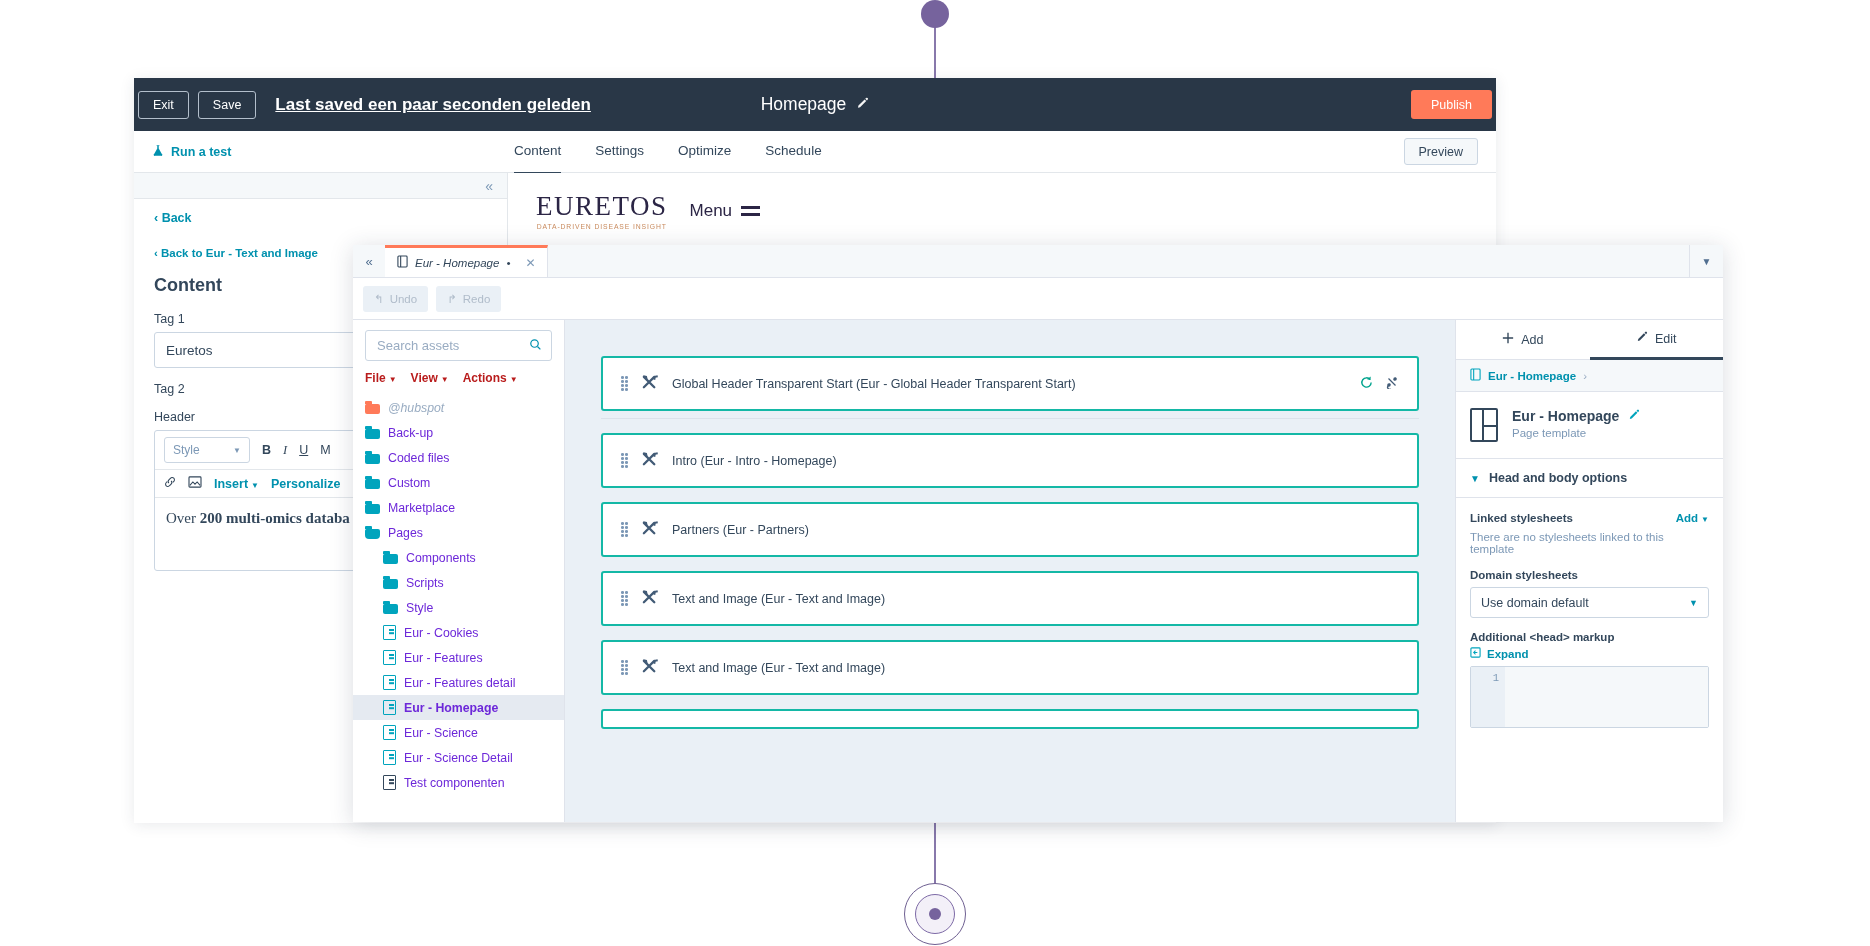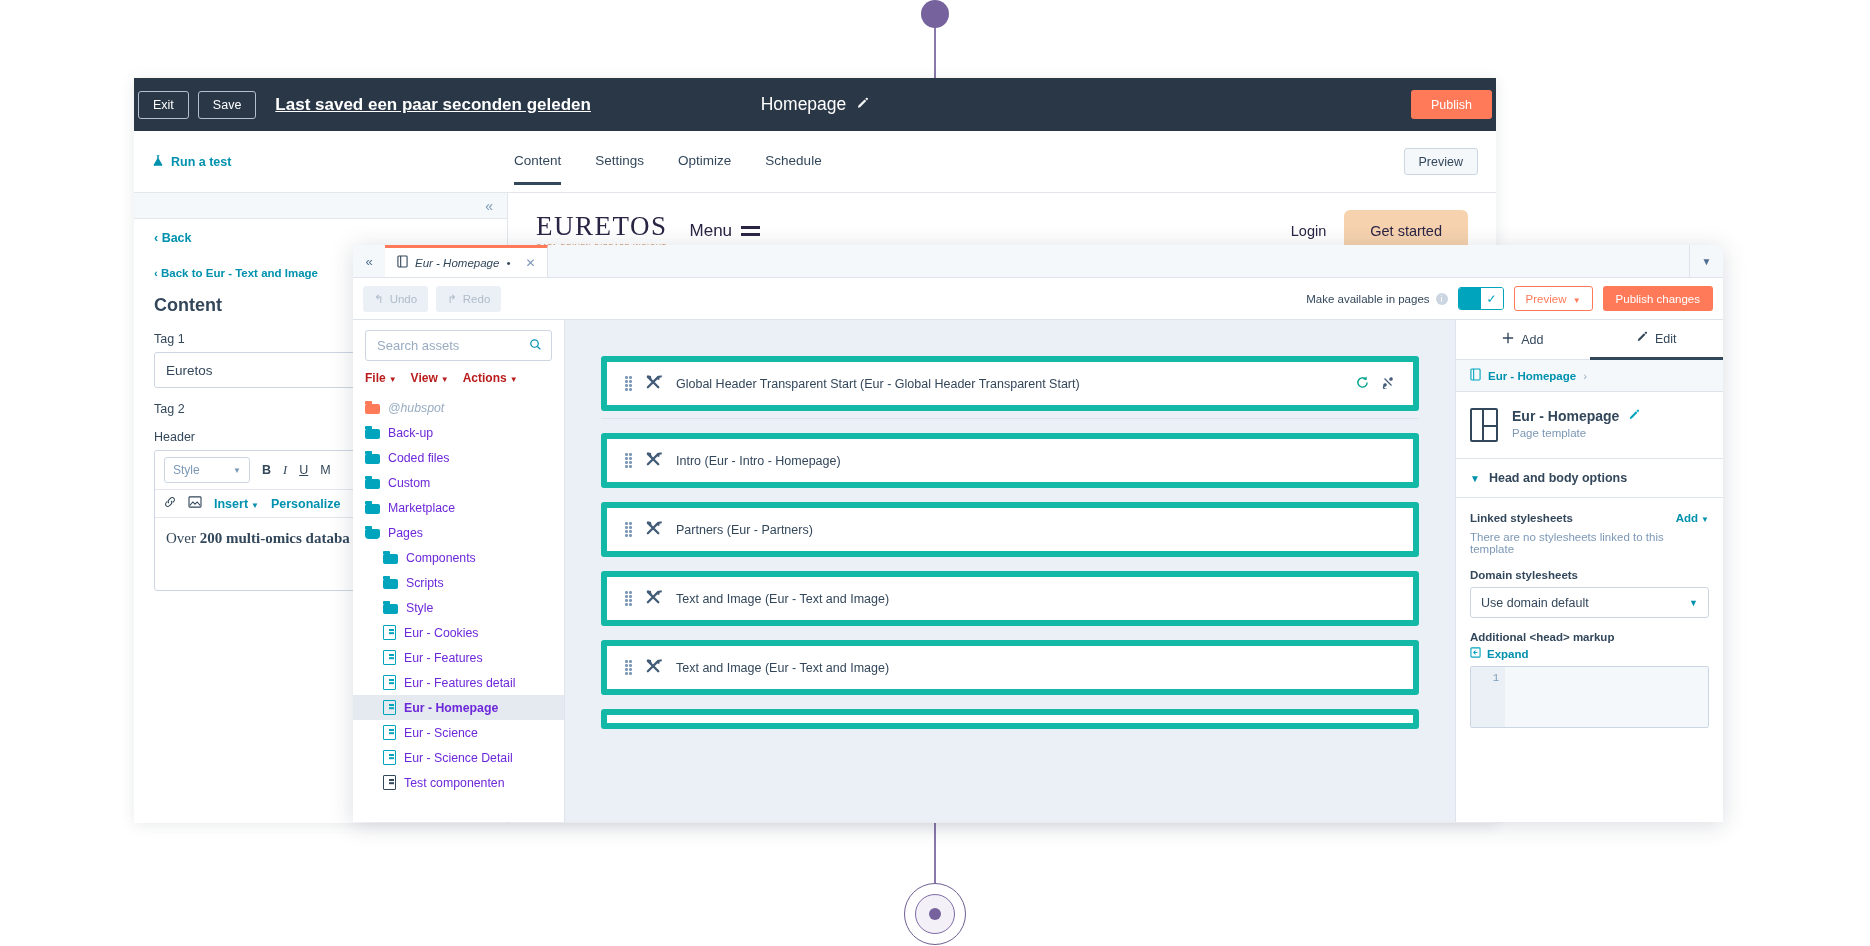--- a/index.html
+++ b/index.html
@@ -56,21 +56,21 @@
     text-align: center; color: #fff; font-size: 17.5px; display: flex;
     align-items: center; justify-content: center; gap: 10px; pointer-events: none;
   }
   .topbar-title .pencil { font-size: 13px; opacity: .95; }
   .btn-publish {
     margin-left: auto; background: #ff7a59; color: #fff; border: none;
     border-radius: 3px; height: 29px; padding: 0 20px; font-size: 12.5px;
     cursor: pointer;
   }
   .navbar {
-    height: 62px; background: #fff; border-bottom: 1px solid #e3e7eb;
+    height: 42px; background: #fff; border-bottom: 1px solid #e3e7eb;
     display: flex; align-items: center; padding: 0 18px; position: relative;
   }
   .runtest { color: #0091ae; font-size: 12.5px; font-weight: 600; display: flex; align-items: center; gap: 7px; cursor: pointer;}
   .navtabs { position: absolute; left: 380px; display: flex; gap: 34px; height: 46px; align-items: center;}
   .navtab {
     font-size: 13.5px; color: #33475b; height: 46px; display: flex; align-items: center;
     cursor: pointer; border-bottom: 3px solid transparent;
   }
   .navtab.active { border-bottom-color: #33475b; }
   .btn-preview-out {
@@ -254,21 +254,21 @@
   .ic-file:after {
     content: ""; position: absolute; left: 4.5px; top: 3px; width: 5px; height: 1.6px;
     background: #00a4bd; box-shadow: 0 3.2px 0 #00a4bd;
   }
   .ic-file.dark { border-color: #33475b; }
   .ic-file.dark:after { background: #33475b; box-shadow: 0 3.2px 0 #33475b; }
 
   
   .dm-canvas { flex: 1; background: #eaf0f6; padding: 36px 36px 0; overflow: hidden; }
   .mod-row {
-    background: #fff; border: 6px solid #14b8a6; border-radius: 3px; height: 55px;
+    background: #fff; border: 2px solid #14b8a6; border-radius: 3px; height: 55px;
     display: flex; align-items: center; padding: 0 18px; margin-bottom: 14px;
     position: relative;
   }
   .grip {
     width: 7px; height: 15px; display: grid; grid-template-columns: 2.5px 2.5px;
     grid-template-rows: repeat(4, 2.5px); gap: 1.6px; margin-right: 13px; cursor: grab;
   }
   .grip span { background: #7c98b6; border-radius: 50%; }
   .mod-ic { margin-right: 12px; display: flex; }
   .mod-label { font-size: 12.5px; color: #33475b; }
@@ -446,24 +446,20 @@
             <div class="logo-main">EURETOS</div>
             <div class="logo-sub">DATA-DRIVEN DISEASE INSIGHT</div>
           </div>
           <div class="site-menu">
             <span>Menu</span>
             <span class="burger">
                 <i></i>
                 <i></i>
               </span>
           </div>
-          <div class="site-right">
-            <span class="site-login">Login</span>
-            <button class="site-cta">Get started</button>
-          </div>
         </div>
       </div>
     </div>
   </div>
 
   <div id="dm">
 
     <div class="dm-tabbar">
       <div class="dm-collapse">
         <span>«</span>
@@ -485,35 +481,20 @@
 
     <div class="dm-toolbar">
       <button class="dm-undo">
         <span>↰</span>
         <span>Undo</span>
       </button>
       <button class="dm-undo">
         <span>↱</span>
         <span>Redo</span>
       </button>
-      <div class="dm-tb-right">
-        <span class="dm-avail">
-          <span>Make available in pages</span>
-          <span class="info-dot">i</span>
-        </span>
-        <div class="toggle">
-          <span class="on"></span>
-          <span class="knob">✓</span>
-        </div>
-        <button class="btn-dm-preview">
-          <span>Preview</span>
-          <span class="caret">▼</span>
-        </button>
-        <button class="btn-dm-publish">Publish changes</button>
-      </div>
     </div>
 
     <div class="dm-main">
 
       <div class="dm-tree">
         <div class="tree-search-wrap">
           <div class="tree-search">
             <input placeholder="Search assets" style="">
             <span>
               <svg width="13" height="13" viewBox="0 0 16 16">

